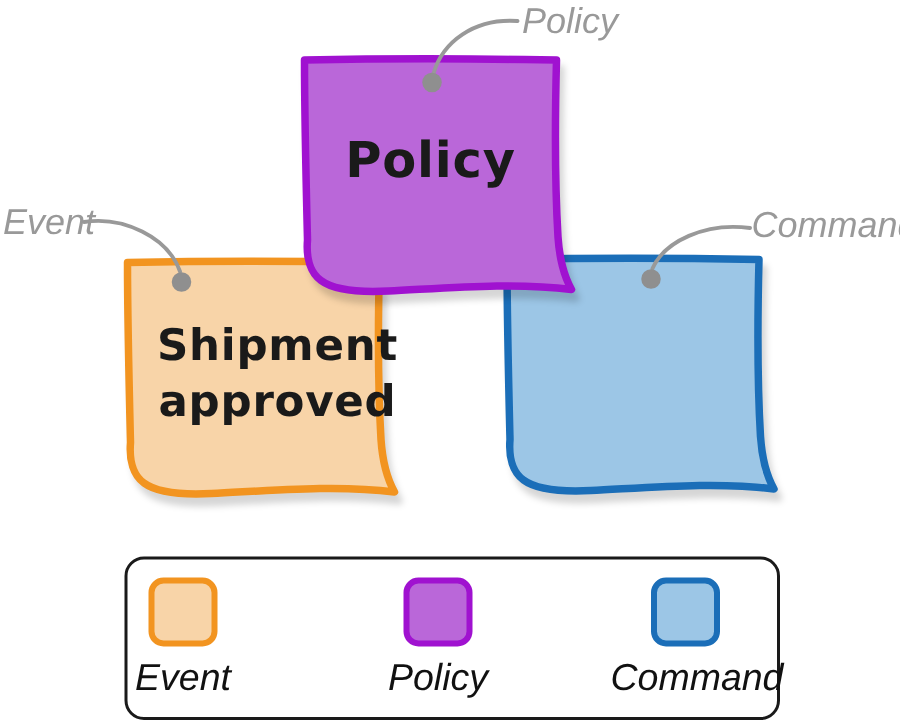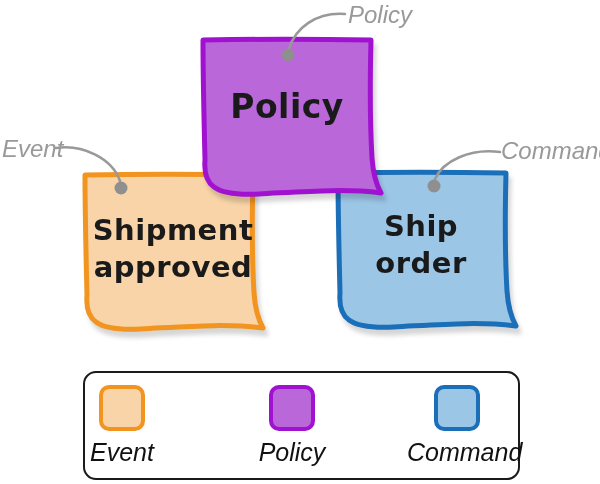--- a/index.html
+++ b/index.html
@@ -104,22 +104,21 @@
     </svg>
   </div>
 
   <div class="note policy shadowed" style="left:195px; top:34px;">
     <svg viewBox="0 0 192 172">
       <path class="note-shape" d="M 8 6 C 60 5 120 5 176 6 C 175 45 175 90 177 124 C 178 139 181 150 186 159 C 148 154 104 158 64 160 C 44 161 27 159 19 153 C 12 148 9 138 10 126 C 9 85 8 45 8 6 Z"></path>
     </svg>
   </div>
 
   <div class="note-text big" style="left:197px; top:88px; width:180px;">Policy</div>
-  <div class="note-text" style="left:77px; top:212px; width:192px;">Shipment approved</div>
-  <div class="note-text" style="left:341px; top:208px; width:160px;">Ship order</div>
+  <div class="note-text" style="left:89px; top:212px; width:192px;">Shipment approved</div>
 
   <svg class="overlay">
     <path class="callout-line" d="M 345 14 C 316 12 295 28 289 49"></path>
     <circle class="callout-dot" cx="288" cy="55" r="6.5"></circle>
     <path class="callout-line" d="M 56 148 C 82 144 112 158 120 181"></path>
     <circle class="callout-dot" cx="121" cy="188" r="6.5"></circle>
     <path class="callout-line" d="M 500 152 C 470 148 443 161 435 179"></path>
     <circle class="callout-dot" cx="434" cy="186" r="6.5"></circle>
   </svg>
 

